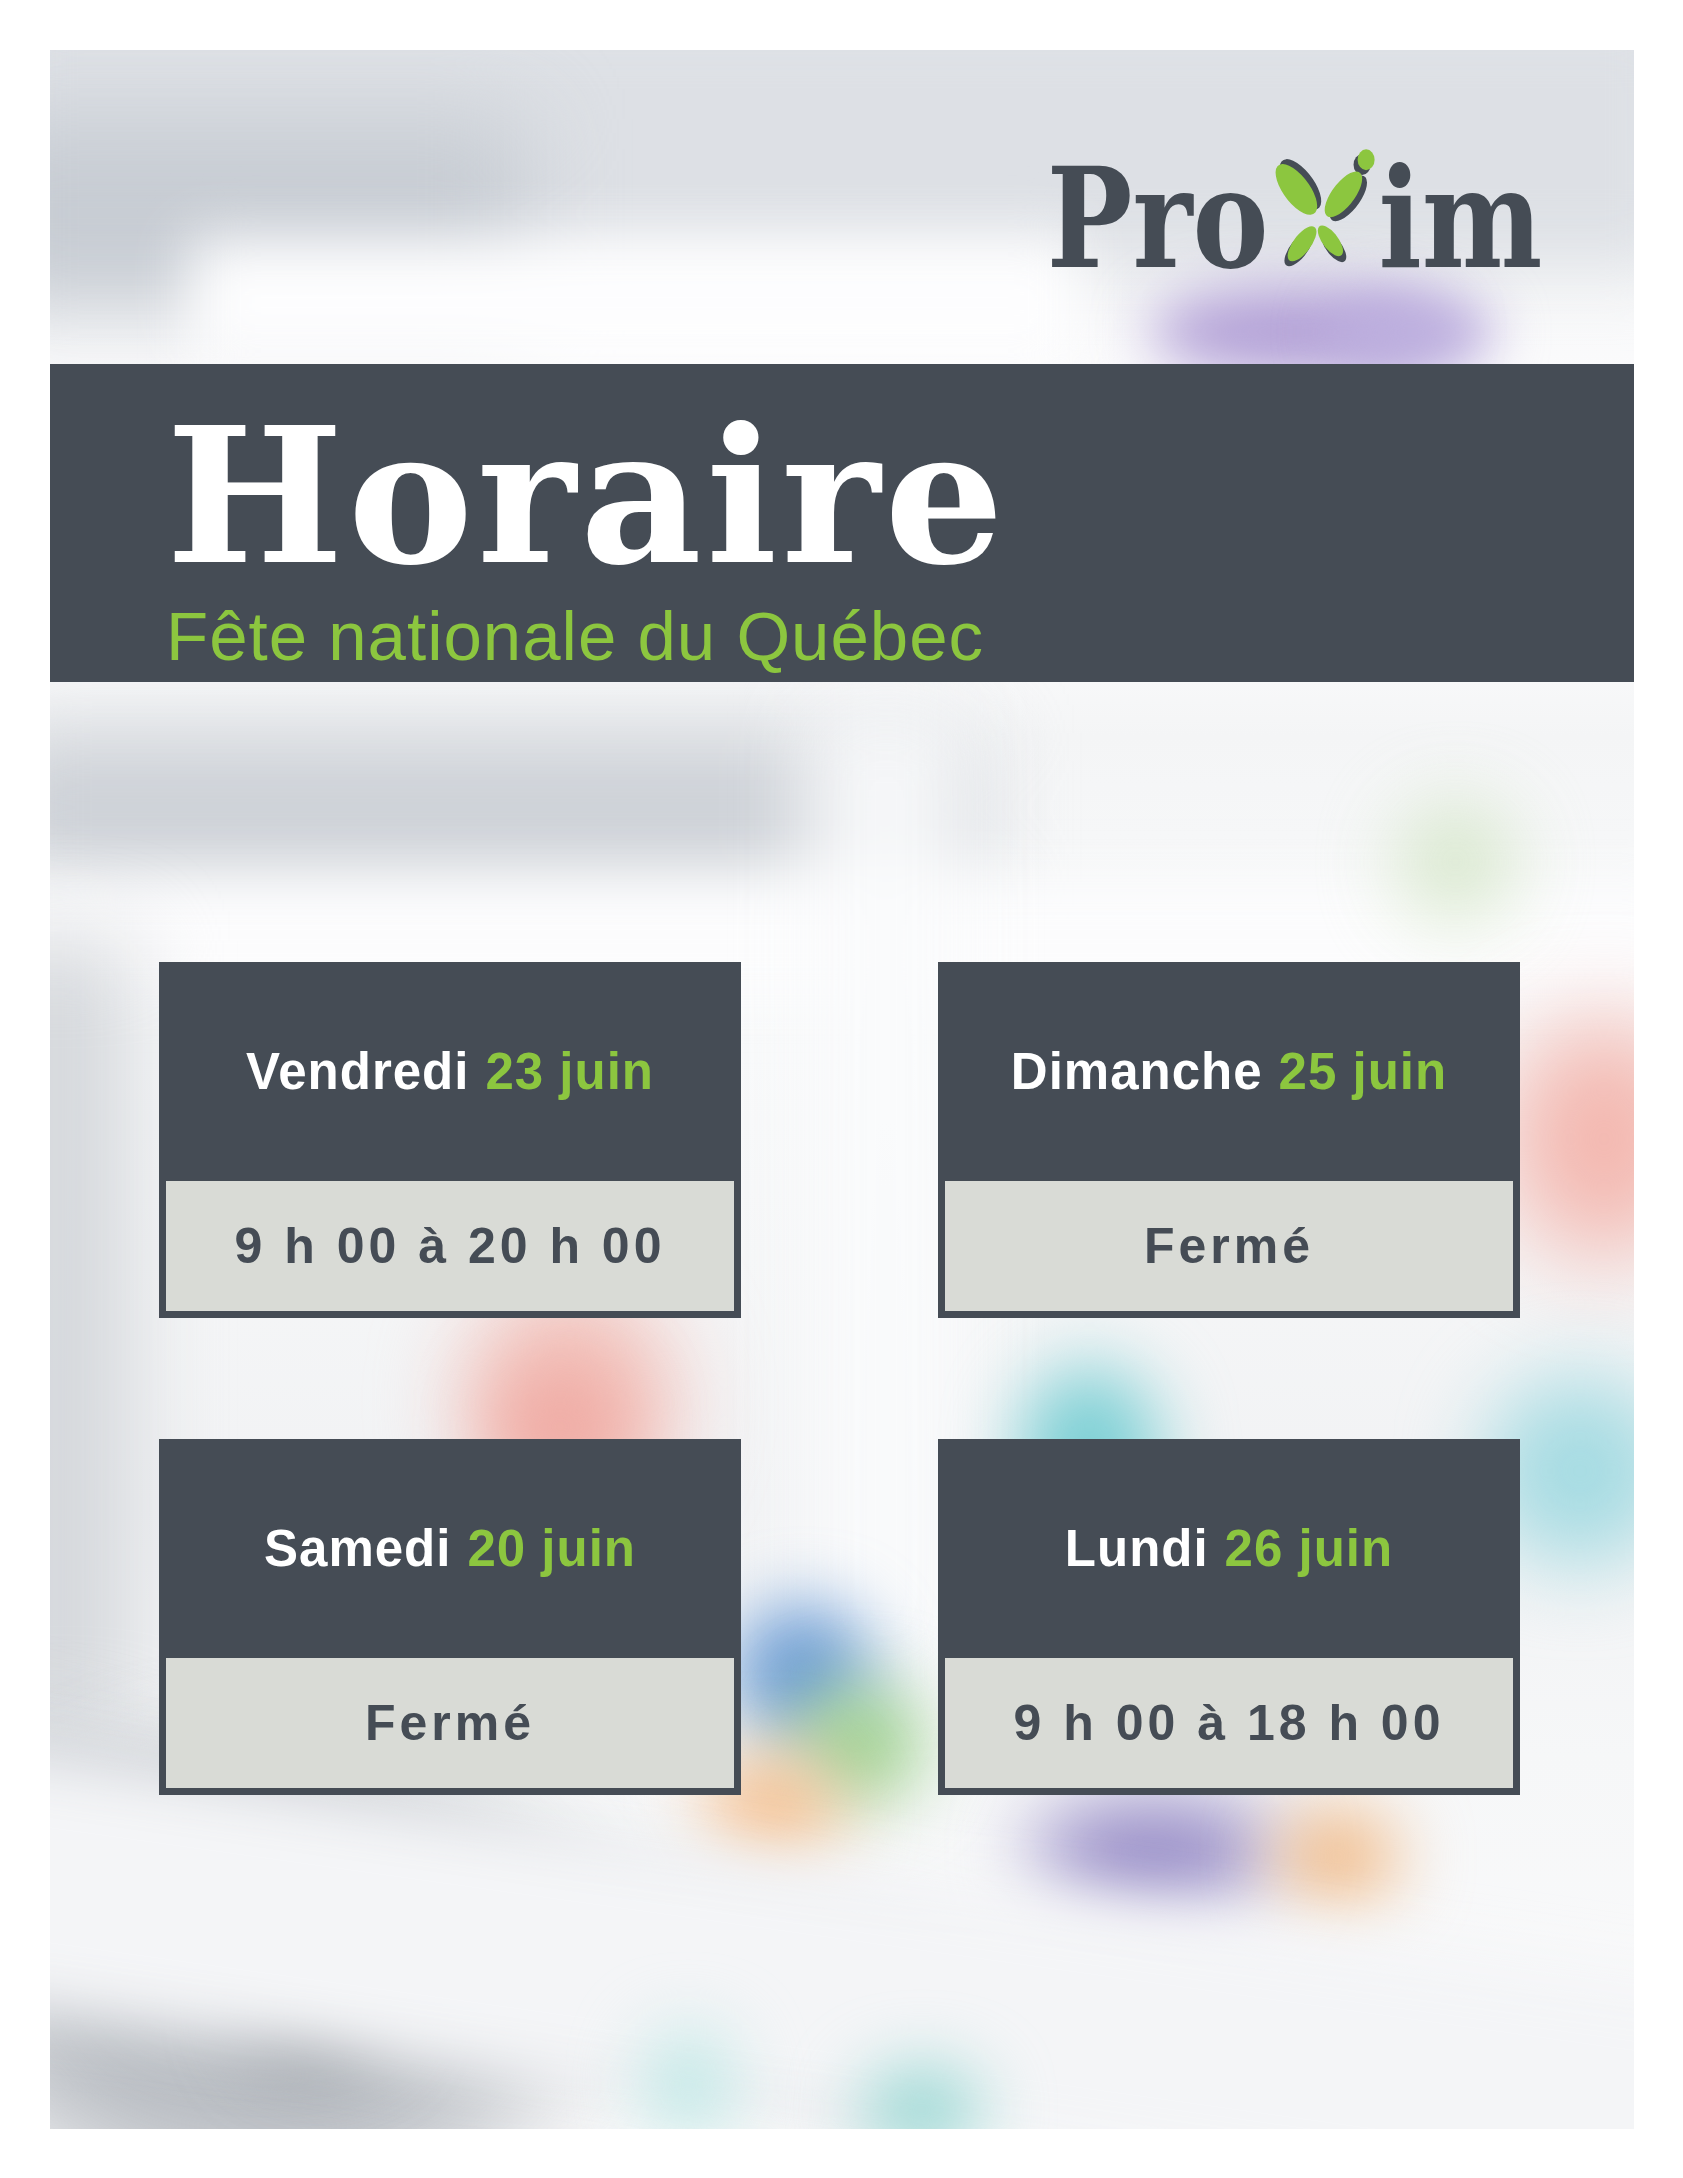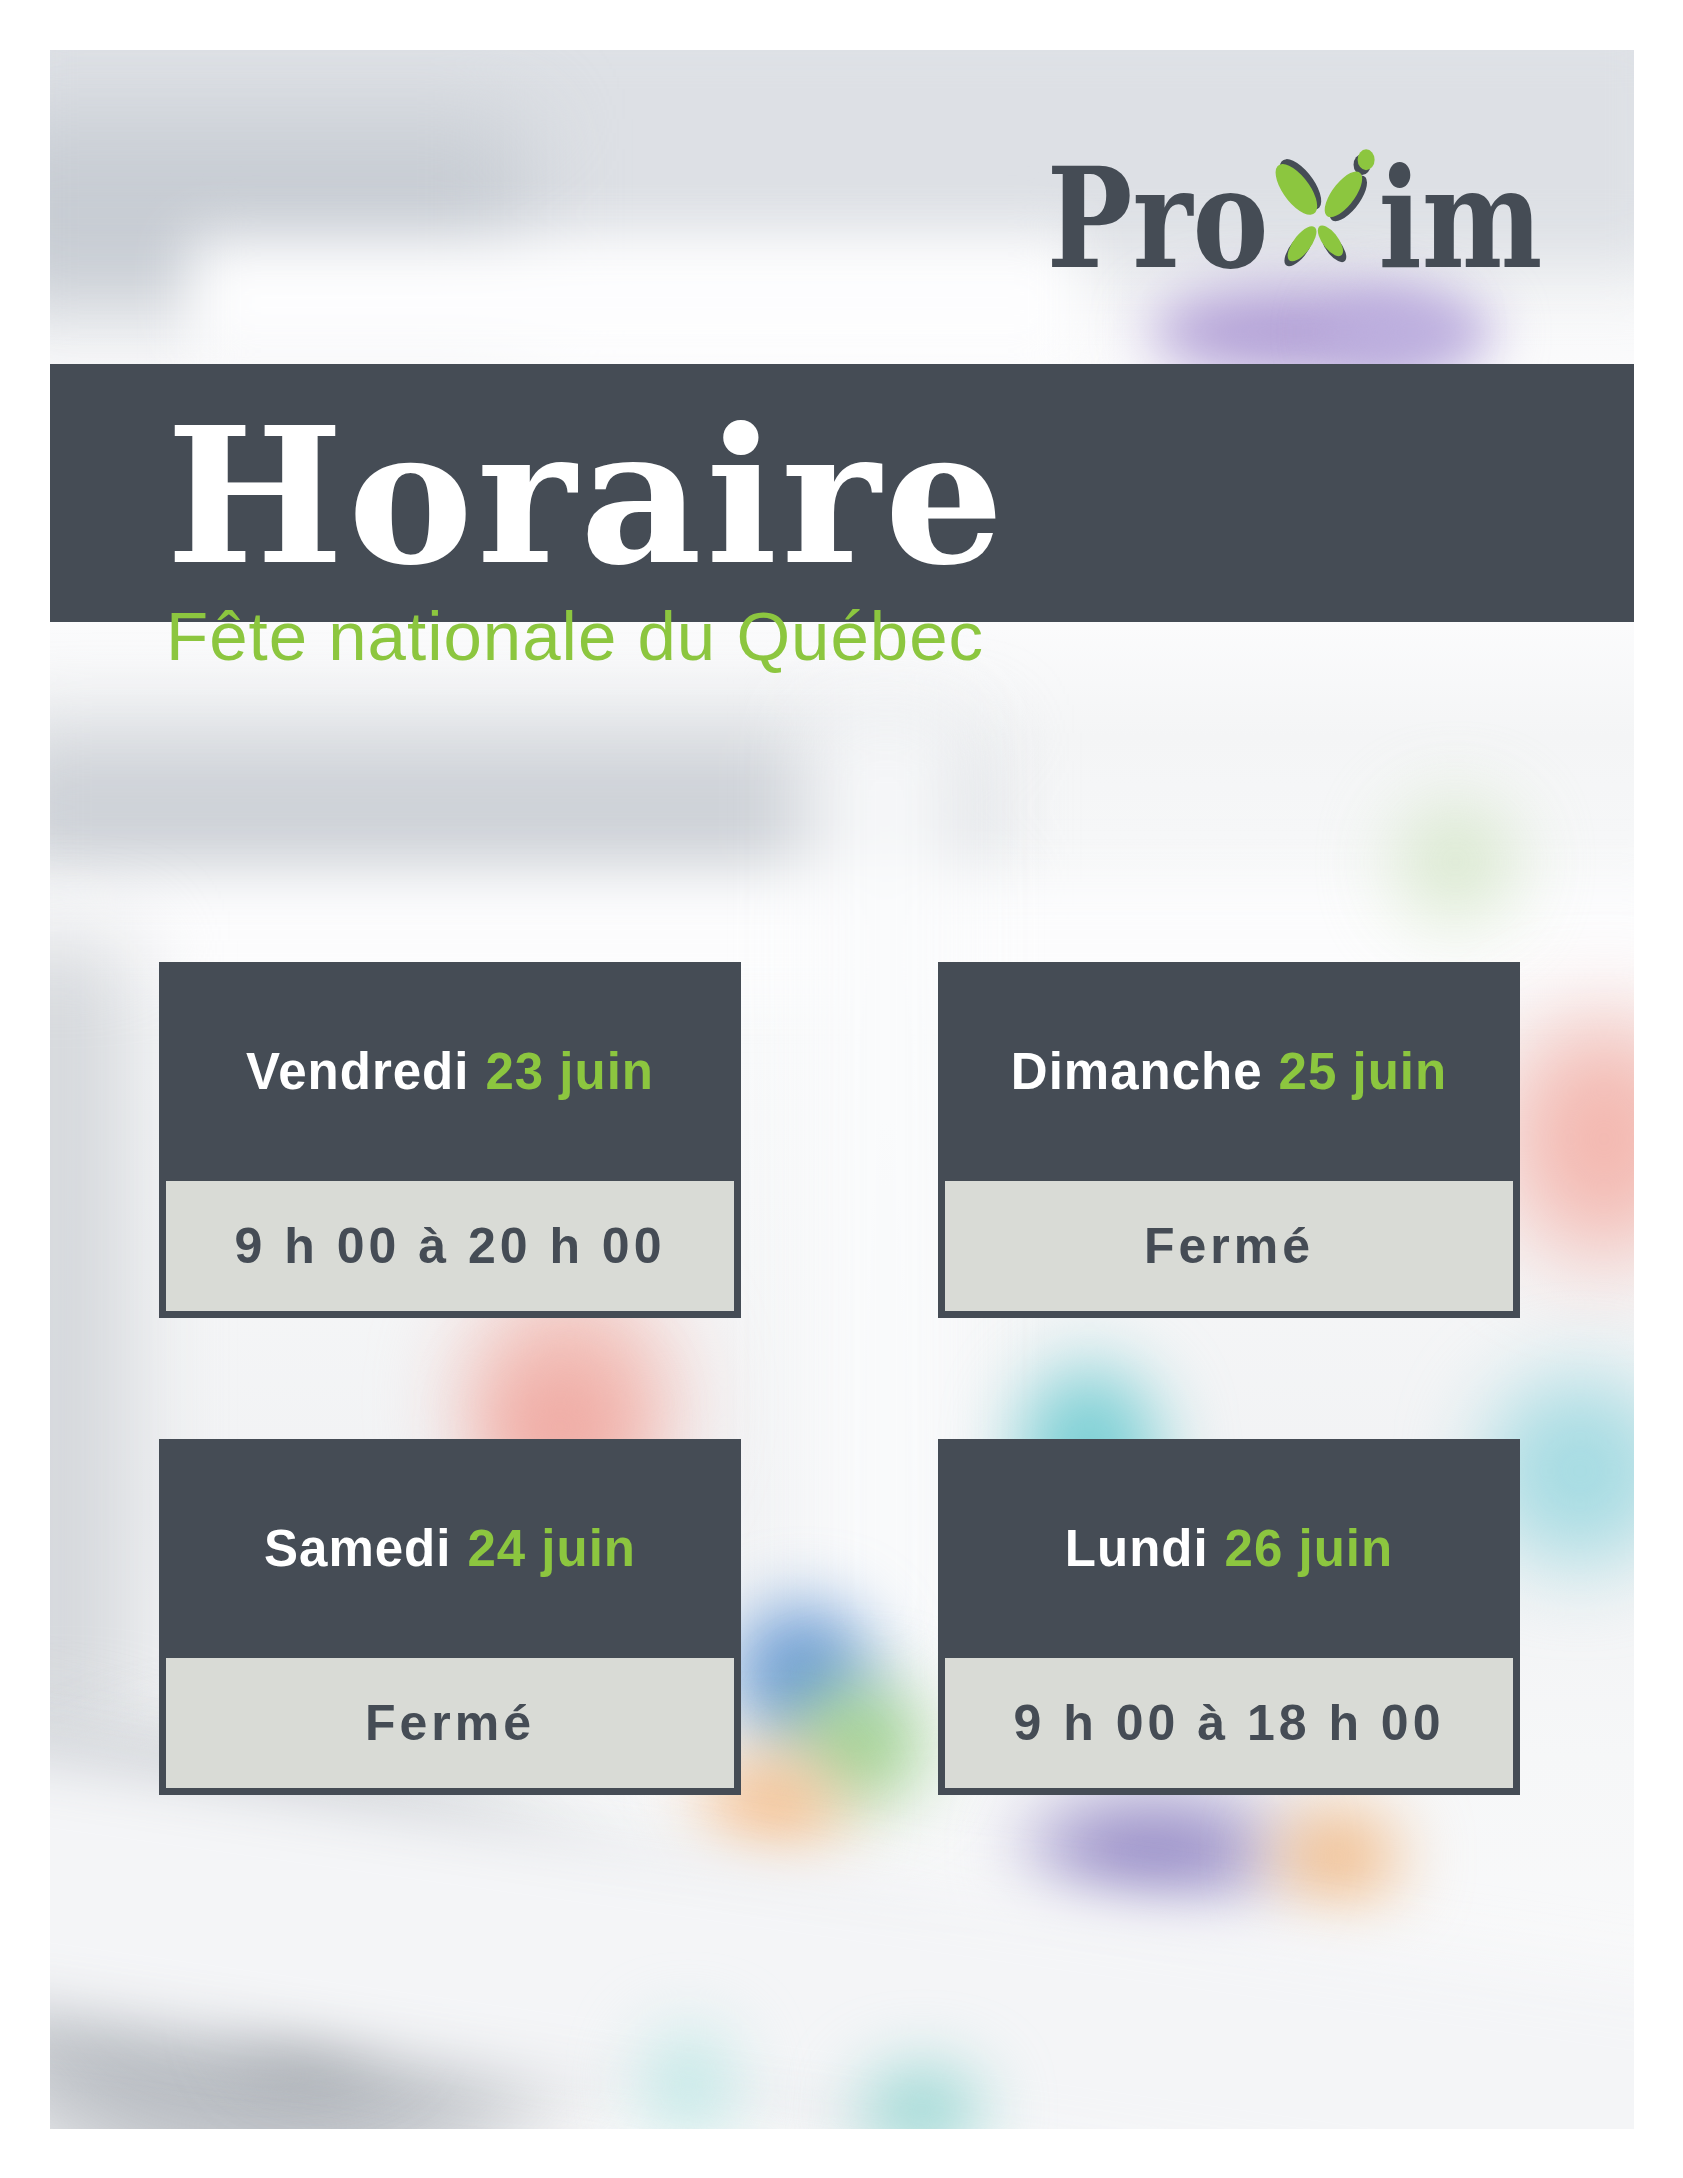--- a/index.html
+++ b/index.html
@@ -60,21 +60,21 @@
     color:var(--dark);
     font-family:"DejaVu Serif", serif;font-weight:bold;
     font-size:139px;line-height:1;
     z-index:5;
   }
   .logo .ltxt{display:block;}
   .logo svg{display:block;margin:-12px -24px 0 -20px;}
 
   
   .banner{
-    position:absolute;left:50px;top:364px;width:1584px;height:258px;
+    position:absolute;left:50px;top:364px;width:1584px;height:318px;
     background:var(--dark);z-index:4;
   }
   .banner-title{
     position:absolute;left:116px;top:38px;
     font-family:"DejaVu Serif", serif;font-weight:bold;
     font-size:188px;line-height:1;letter-spacing:4px;
     color:#ffffff;white-space:nowrap;
   }
   .banner-subtitle{
     position:absolute;left:116px;top:238px;
@@ -186,21 +186,21 @@
     <div class="card-header">
       <div class="card-day">Dimanche</div>
       <div class="card-date">25 juin</div>
     </div>
     <div class="card-hours">Fermé</div>
   </div>
 
   <div class="card c2">
     <div class="card-header">
       <div class="card-day">Samedi</div>
-      <div class="card-date">24 juin</div>
+      <div class="card-date">20 juin</div>
     </div>
     <div class="card-hours">Fermé</div>
   </div>
 
   <div class="card c3">
     <div class="card-header">
       <div class="card-day">Lundi</div>
       <div class="card-date">26 juin</div>
     </div>
     <div class="card-hours">9 h 00 à 18 h 00</div>

